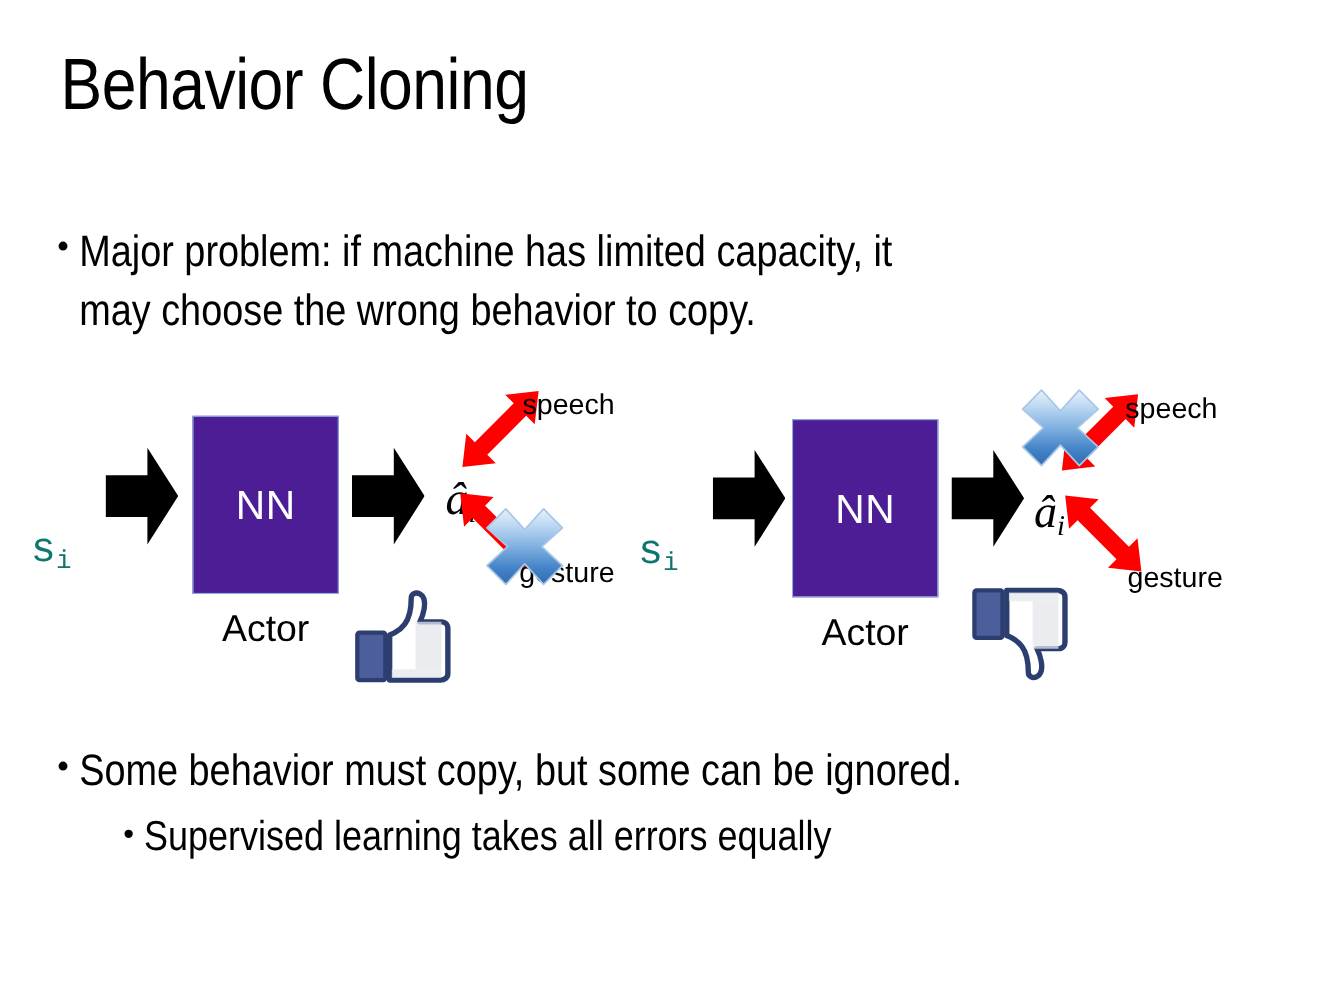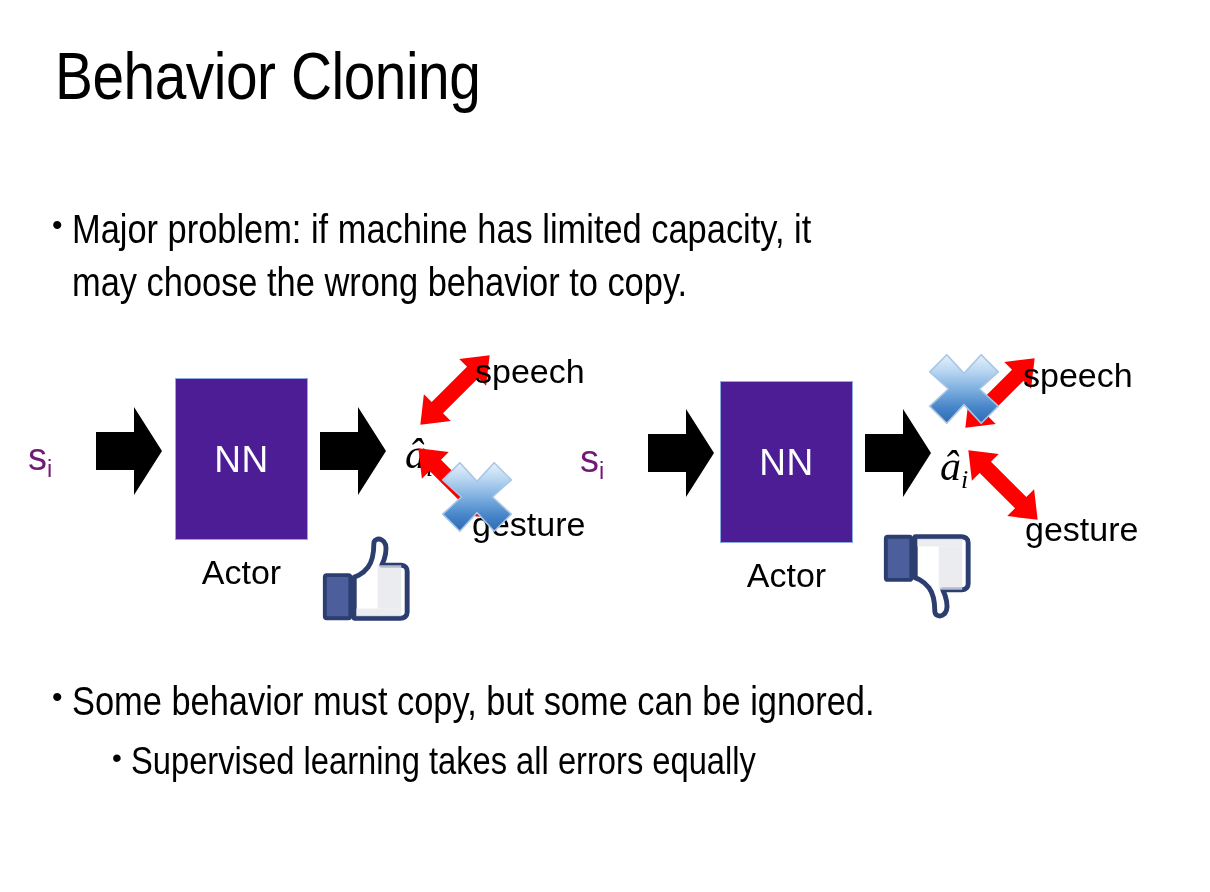--- a/index.html
+++ b/index.html
@@ -100,25 +100,26 @@
     top: 340px;
     width: 600px;
     height: 300px;
   }
   #diagram-left  { left: 20px; }
   #diagram-right { left: 570px; }
 
   
   .state-label {
     position: absolute;
-    font-family: Liberation Sans, sans-serif;
+    font-family: Liberation Mono, monospace;
     font-size: 38px;
     line-height: 1;
-    color: #701a75;
-    white-space: nowrap;
+    color: #0f766e;
+    white-space: nowrap;
+    margin-top: 44px;
   }
   .state-label .sub {
     font-size: 0.62em;
     vertical-align: -0.28em;
     letter-spacing: 0.5px;
   }
 
   
   .block-arrow {
     position: absolute;
@@ -175,21 +176,21 @@
     position: absolute;
     width: 120px;
     height: 120px;
   }
   .red-arrow svg { display: block; width: 100%; height: 100%; overflow: visible; }
 
   
   .modality-label {
     position: absolute;
     font-family: "Liberation Sans", sans-serif;
-    font-size: 34px;
+    font-size: 26px;
     line-height: 1;
     color: #000000;
     white-space: nowrap;
   }
 
   
   .cross-icon {
     position: absolute;
     width: 78px;
     height: 78px;

